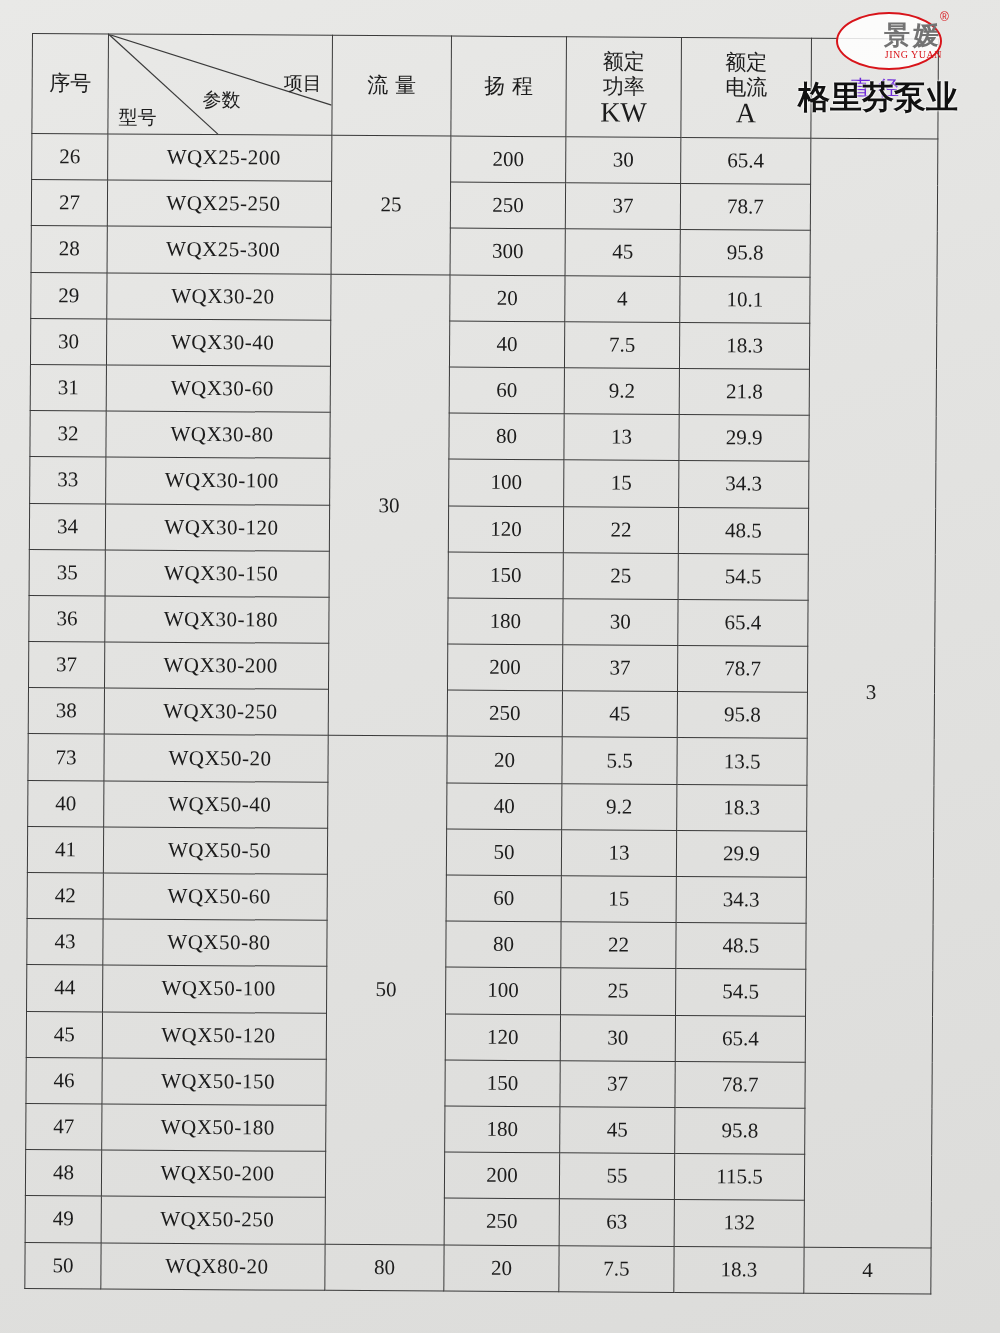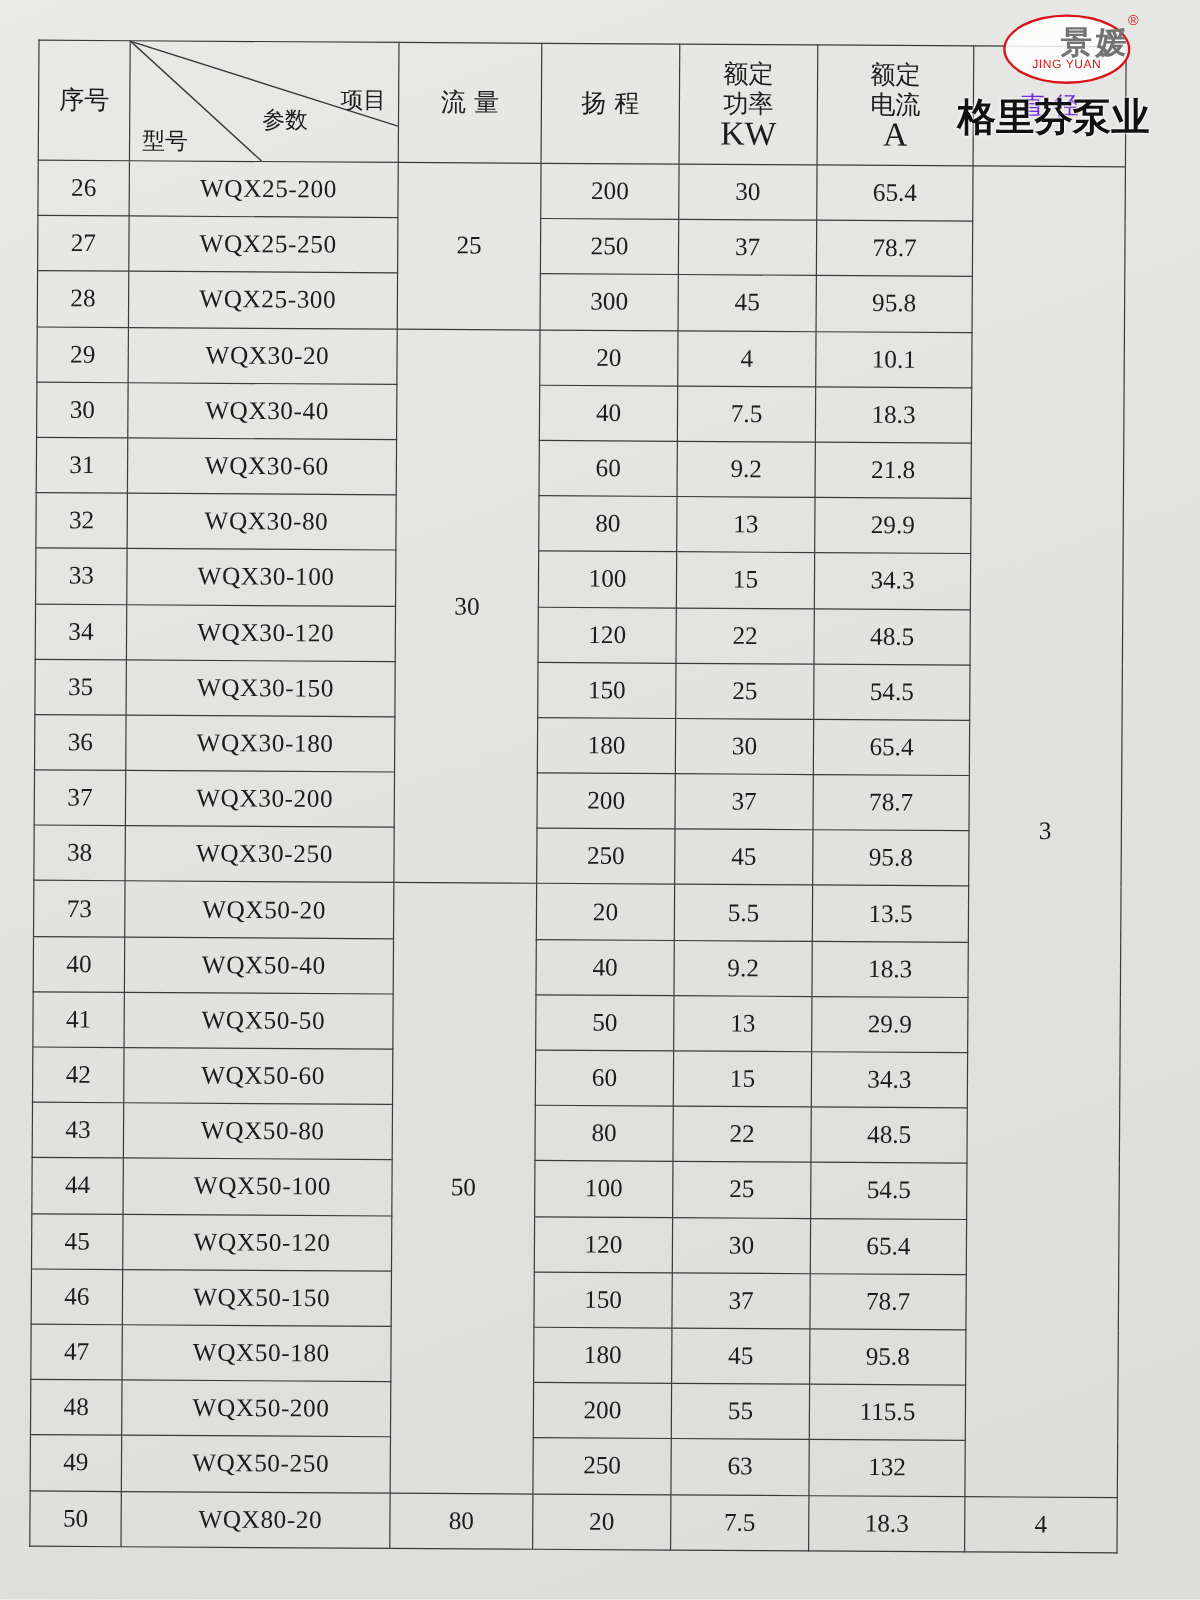--- a/index.html
+++ b/index.html
@@ -32,38 +32,38 @@
     }
     table.spec tbody tr { height: 46.2px; }
     table.spec thead tr { height: 100px; }
     th.hdr { font-family: "DejaVu Sans", sans-serif; font-size: 20px; line-height: 25px; }
     th.hdr .en { font-family: "Liberation Serif", serif; font-size: 28px; }
     td.model { text-align: left; padding-left: 8px; letter-spacing: 0.5px; }
     th.diag { position: relative; padding: 0; }
     th.diag svg { position: absolute; left: 0; top: 0; width: 100%; height: 100%; }
     th.diag .lbl { position: absolute; font-family: "DejaVu Sans", sans-serif; font-size: 19px; }
     .lbl-item { right: 10px; top: 35px; }
-    .lbl-param { left: 110px; top: 52px; }
+    .lbl-param { left: 94px; top: 52px; }
     .lbl-model { left: 10px; top: 70px; }
     td.merged { vertical-align: middle; }
     .logo {
       position: absolute; left: 836px; top: 12px; width: 110px; height: 62px;
     }
     .logo .ellipse {
       position: absolute; left: 0; top: 0; width: 106px; height: 58px;
       border: 2.5px solid #d8141a; border-radius: 50%;
       background: rgba(255,255,255,0.85);
     }
     .logo .cn {
       position: absolute; left: 0; top: 6px; width: 106px; text-align: right;
       font-family: "DejaVu Serif", serif; font-weight: bold; color: #737373; font-size: 26px; letter-spacing: 3px;
     }
     .logo .en {
-      position: absolute; left: 0; top: 37px; width: 106px; text-align: center;
-      font-family: Liberation Sans, sans-serif; color: #d8141a; font-size: 10px; letter-spacing: 0.5px;
+      position: absolute; left: 0; top: 37px; width: 106px; text-align: right;
+      font-family: Liberation Serif, serif; color: #d8141a; font-size: 10px; letter-spacing: 0.5px;
     }
     .logo .reg {
       position: absolute; left: 104px; top: -2px; color: #d8141a; font-size: 12px;
       font-family: "Liberation Sans", sans-serif;
     }
     .watermark {
       position: absolute; left: 798px; top: 76px;
       font-family: "DejaVu Sans", sans-serif; font-weight: bold;
       font-size: 32px; color: #111; letter-spacing: 0px;
       text-shadow: 0 0 2px #fff, 0 0 3px #fff;

